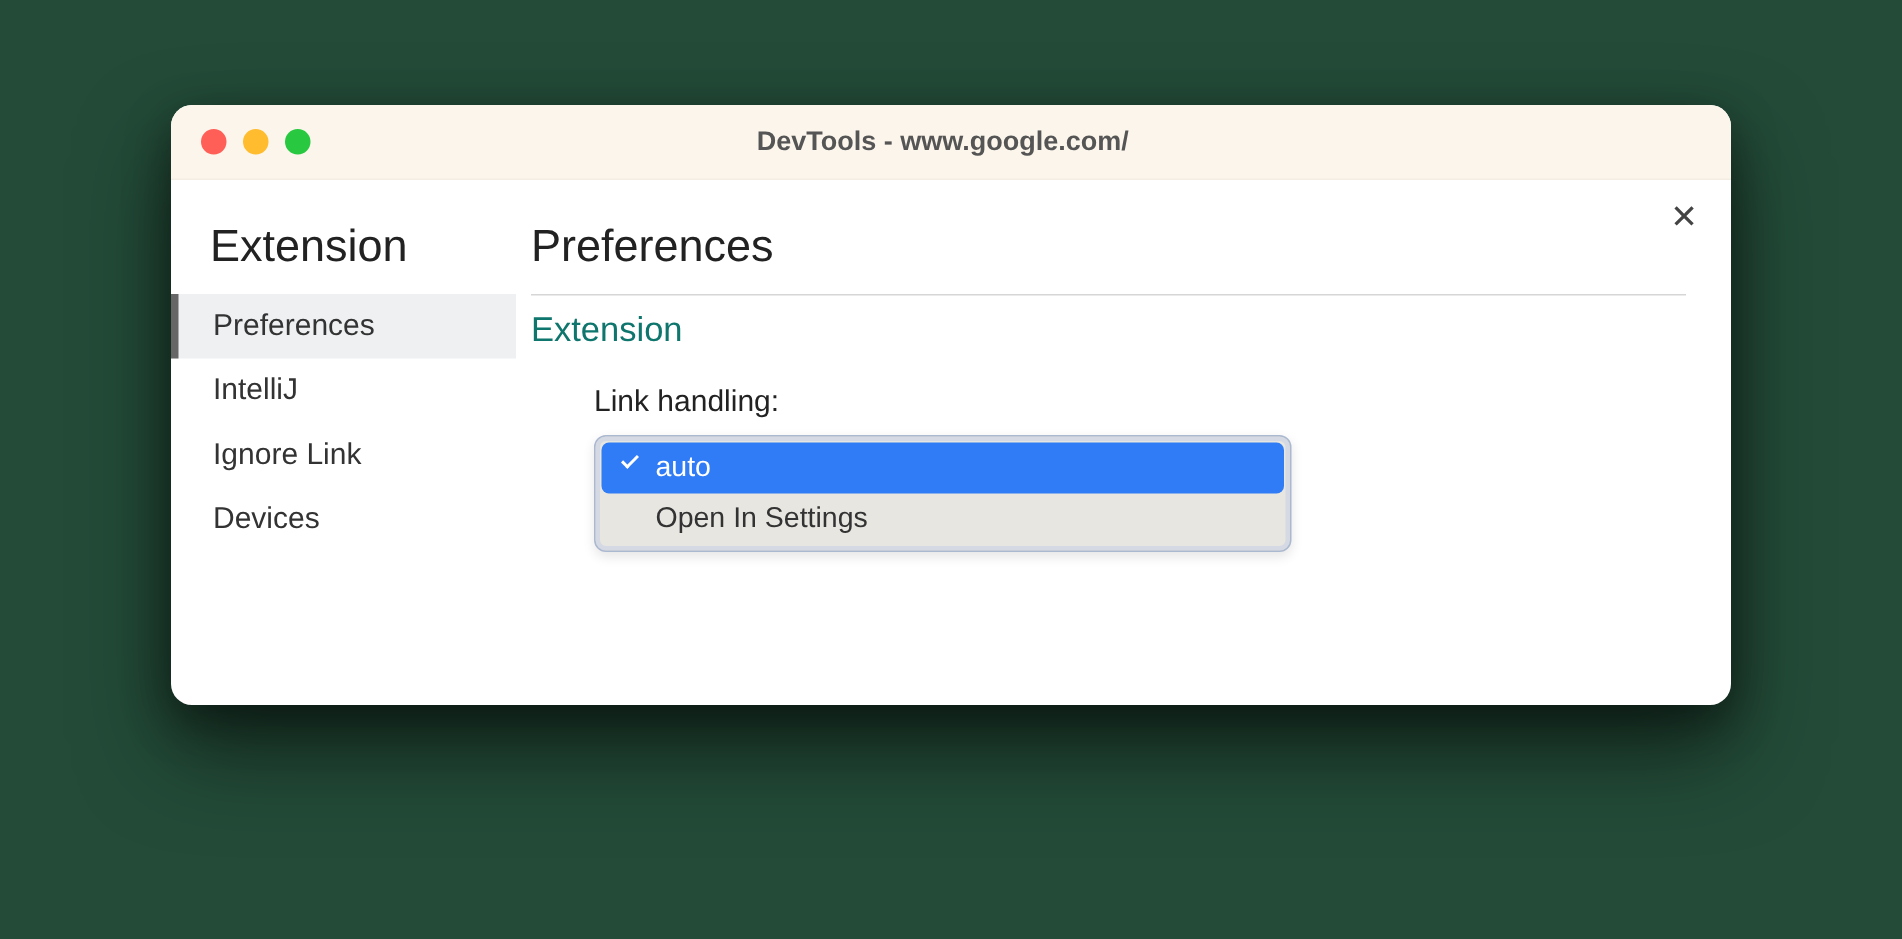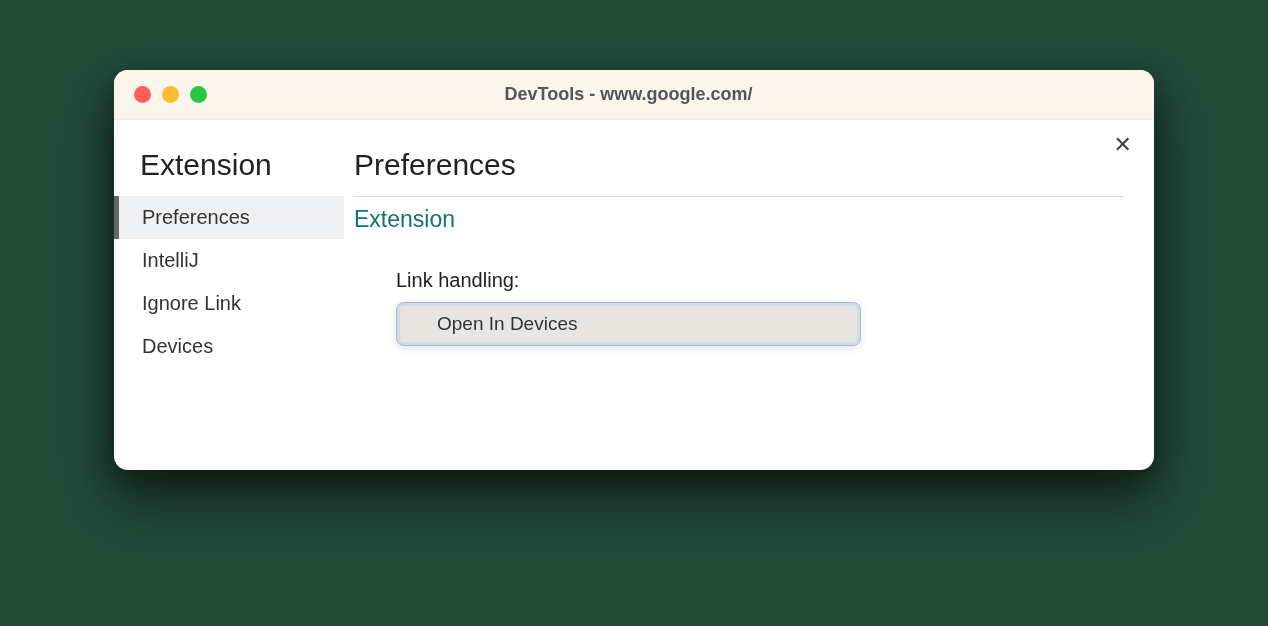--- a/index.html
+++ b/index.html
@@ -99,21 +99,21 @@
       padding-bottom: 14px;
       border-bottom: 1px solid #d6d6d6;
     }
     .section-title {
       font-size: 23px;
       color: #0f766e;
       margin-top: 9px;
       font-weight: 400;
     }
     .setting-row {
-      margin-top: 36px;
+      margin-top: 24px;
       padding-left: 42px;
     }
     .setting-label {
       font-size: 20px;
       color: #222;
     }
     .dropdown {
       margin-top: 10px;
       width: 465px;
       border: 1px solid #aab8d0;
@@ -192,23 +192,27 @@
     </div>
 
     <div class="main">
       <div class="page-title">Preferences</div>
       <div class="section-title">Extension</div>
 
       <div class="setting-row">
         <div class="setting-label">Link handling:</div>
 
         <div class="dropdown">
+          <div class="dropdown-option selected">
+            <span class="check-slot"><span class="check"></span></span>
+            <span>auto</span>
+          </div>
           <div class="dropdown-option">
             <span class="check-slot"></span>
-            <span>Open In Devices</span>
+            <span>Open In Settings</span>
           </div>
         </div>
 
       </div>
     </div>
 
   </div>
 </div>
 
 </body></html>

